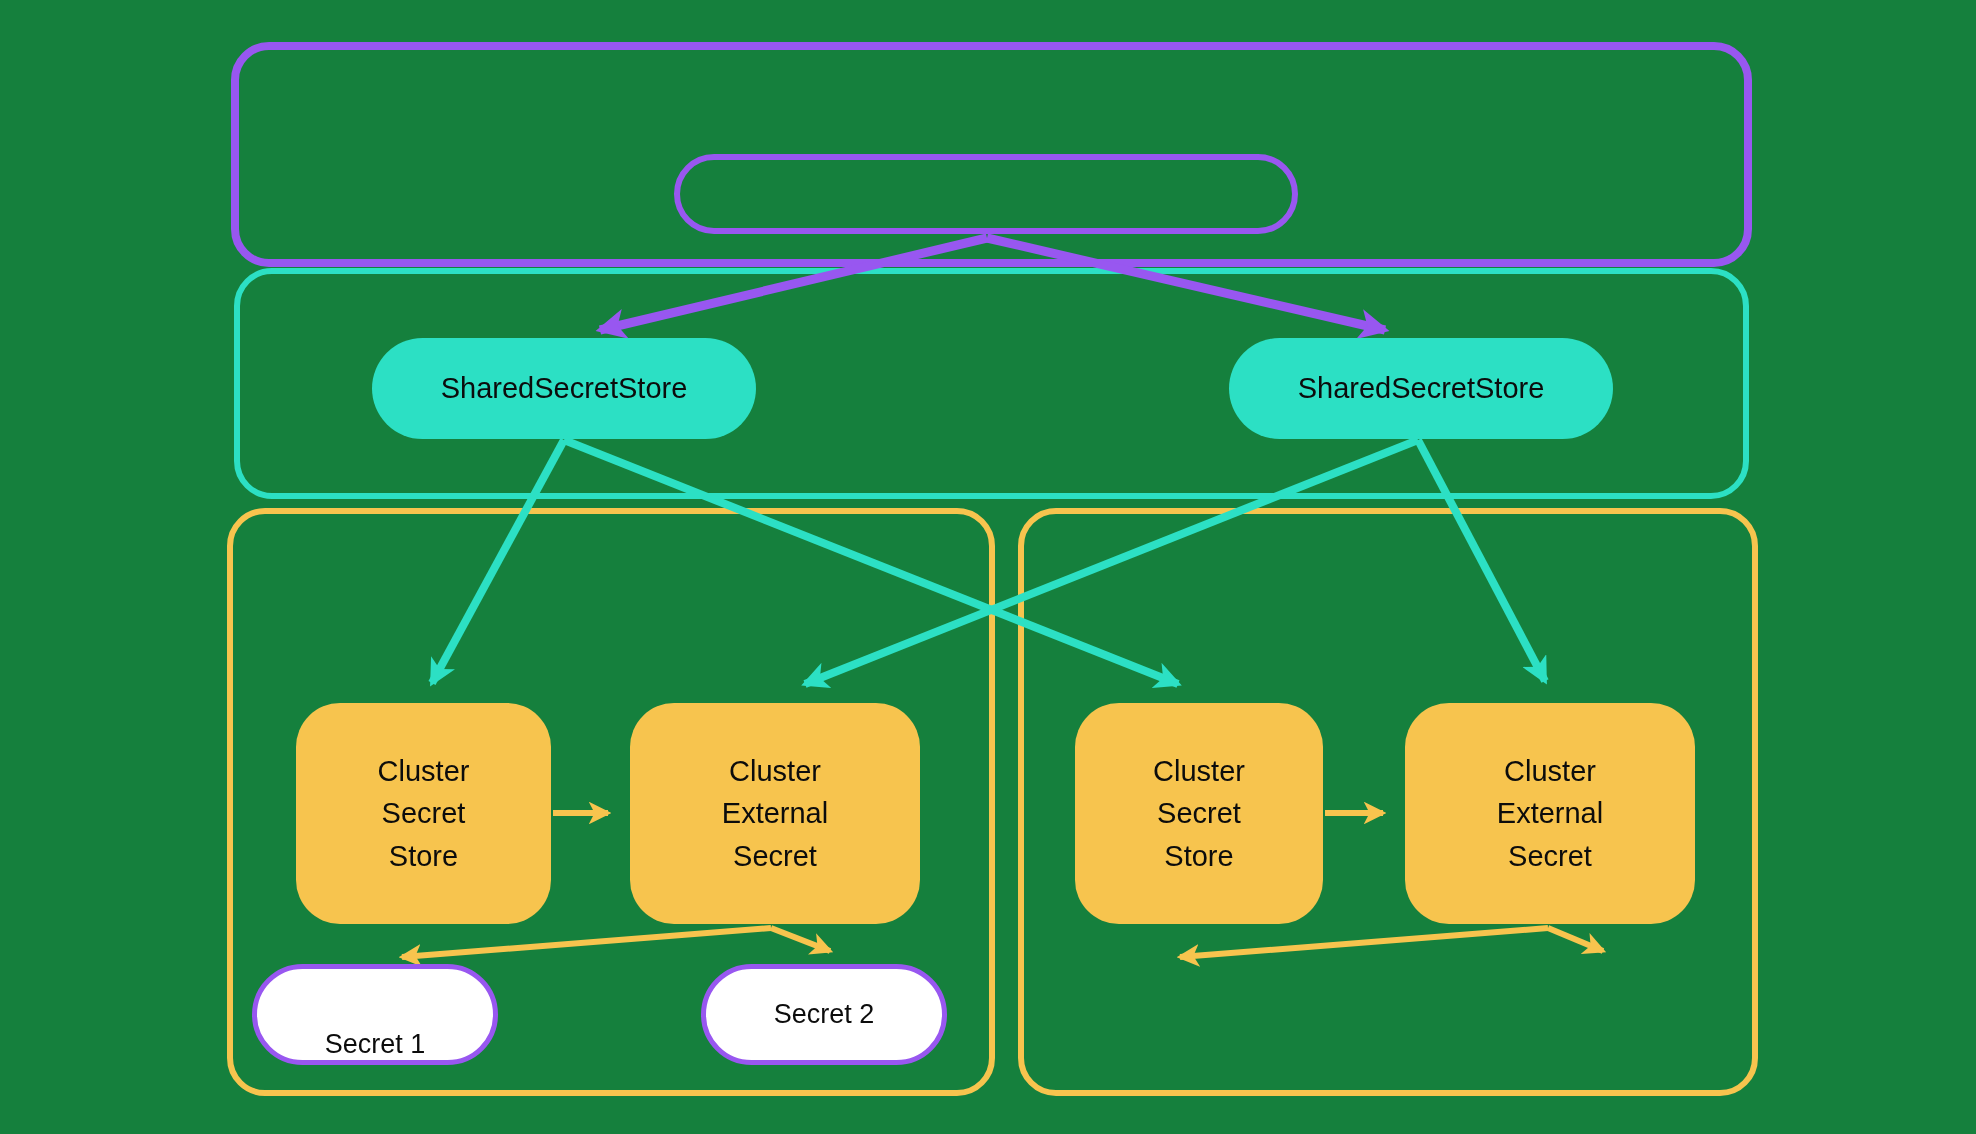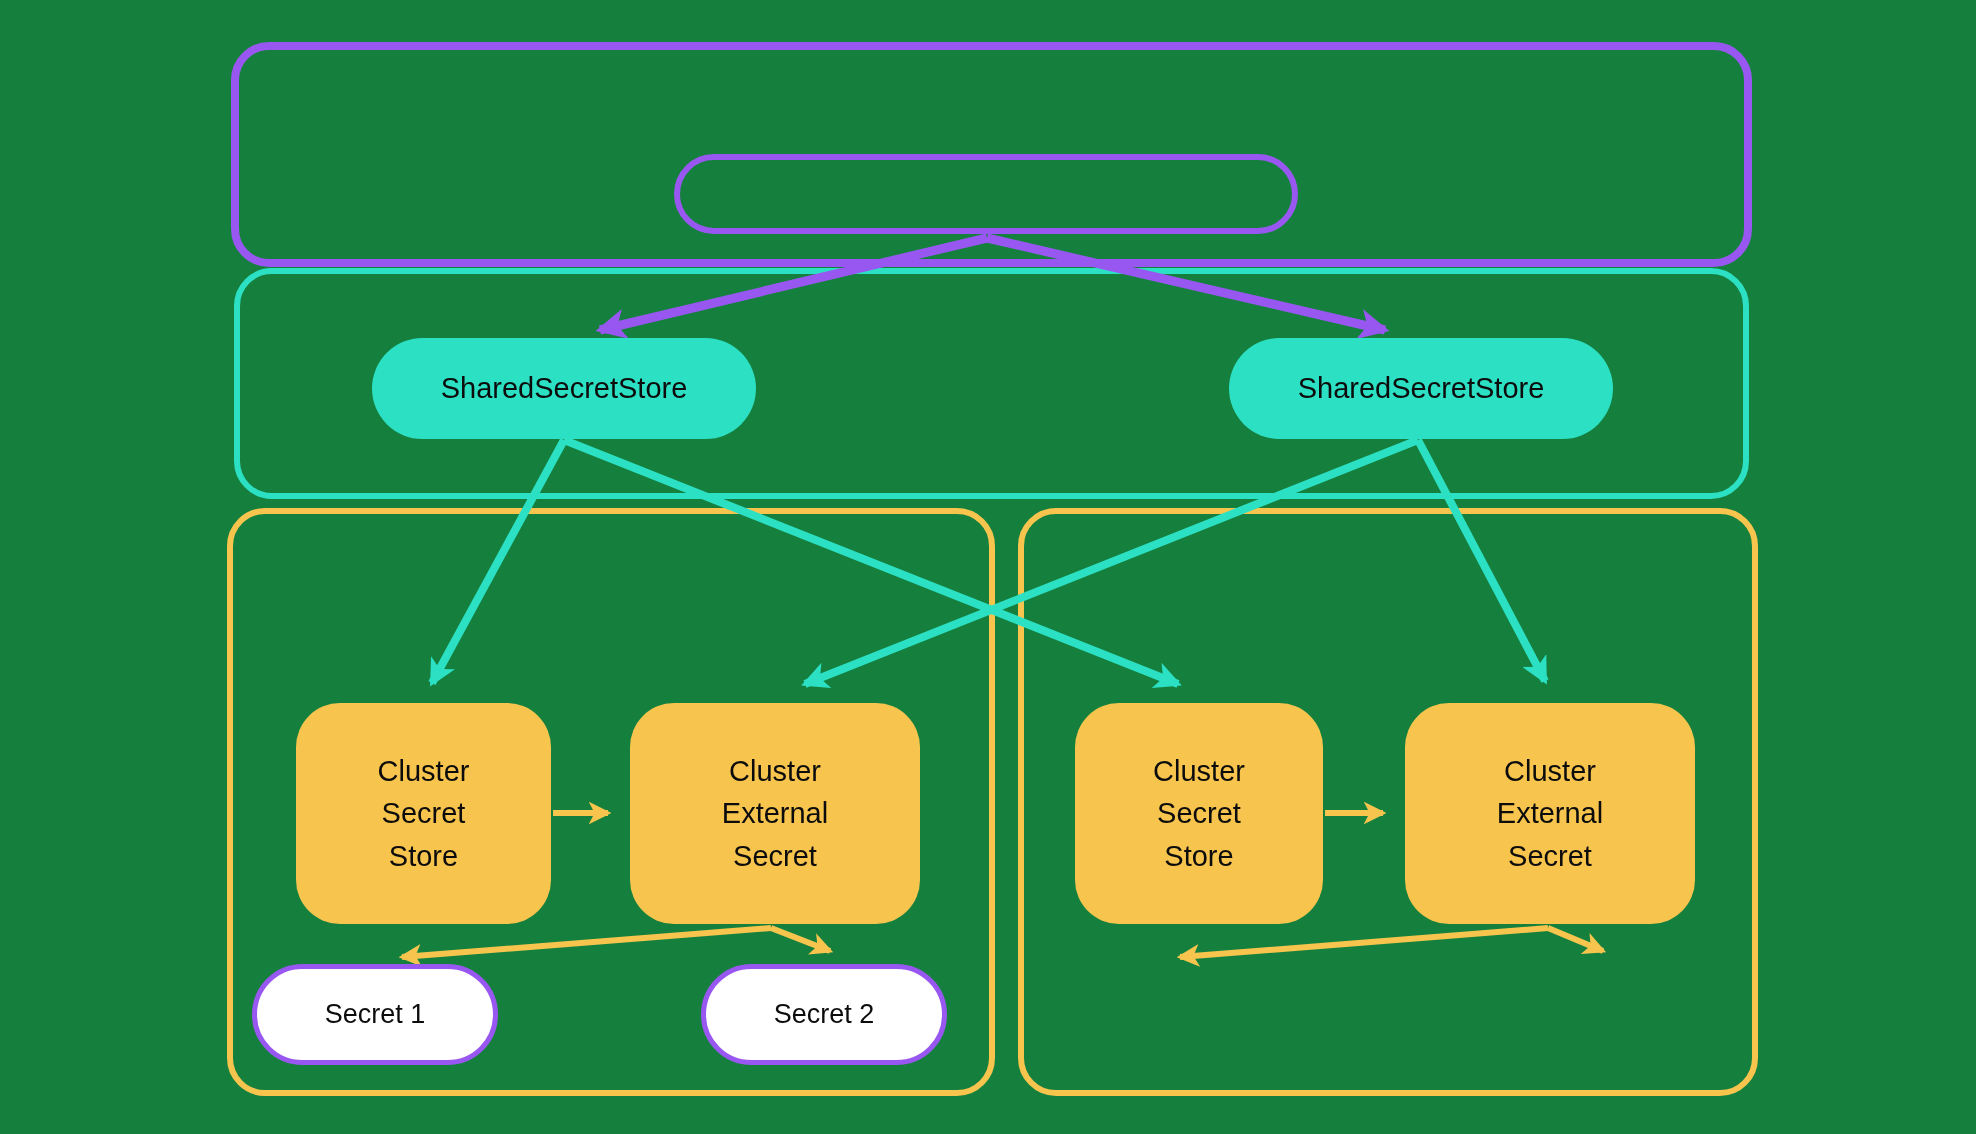--- a/index.html
+++ b/index.html
@@ -69,21 +69,21 @@
   #r-css { left: 1075px; top: 703px; width: 248px; height: 221px; }
   #r-ces { left: 1405px; top: 703px; width: 290px; height: 221px; }
 
   .pill-secret {
     background: #ffffff;
     border: 5px solid var(--purple);
     border-radius: 52px;
     font-size: 27px;
     white-space: nowrap;
   }
-  #secret-1 { left: 252px;  top: 964px; width: 246px; height: 101px; }
+  #secret-1 { left: 252px;  top: 964px; width: 246px; height: 101px; align-items: flex-end; }
   #secret-2 { left: 701px;  top: 964px; width: 246px; height: 101px; }
   #secret-3 { left: 1031px; top: 964px; width: 246px; height: 101px; }
   #secret-4 { left: 1506px; top: 964px; width: 246px; height: 101px; }
 
   
   #edges {
     position: absolute;
     left: 0; top: 0;
     width: 1976px;
     height: 1134px;

